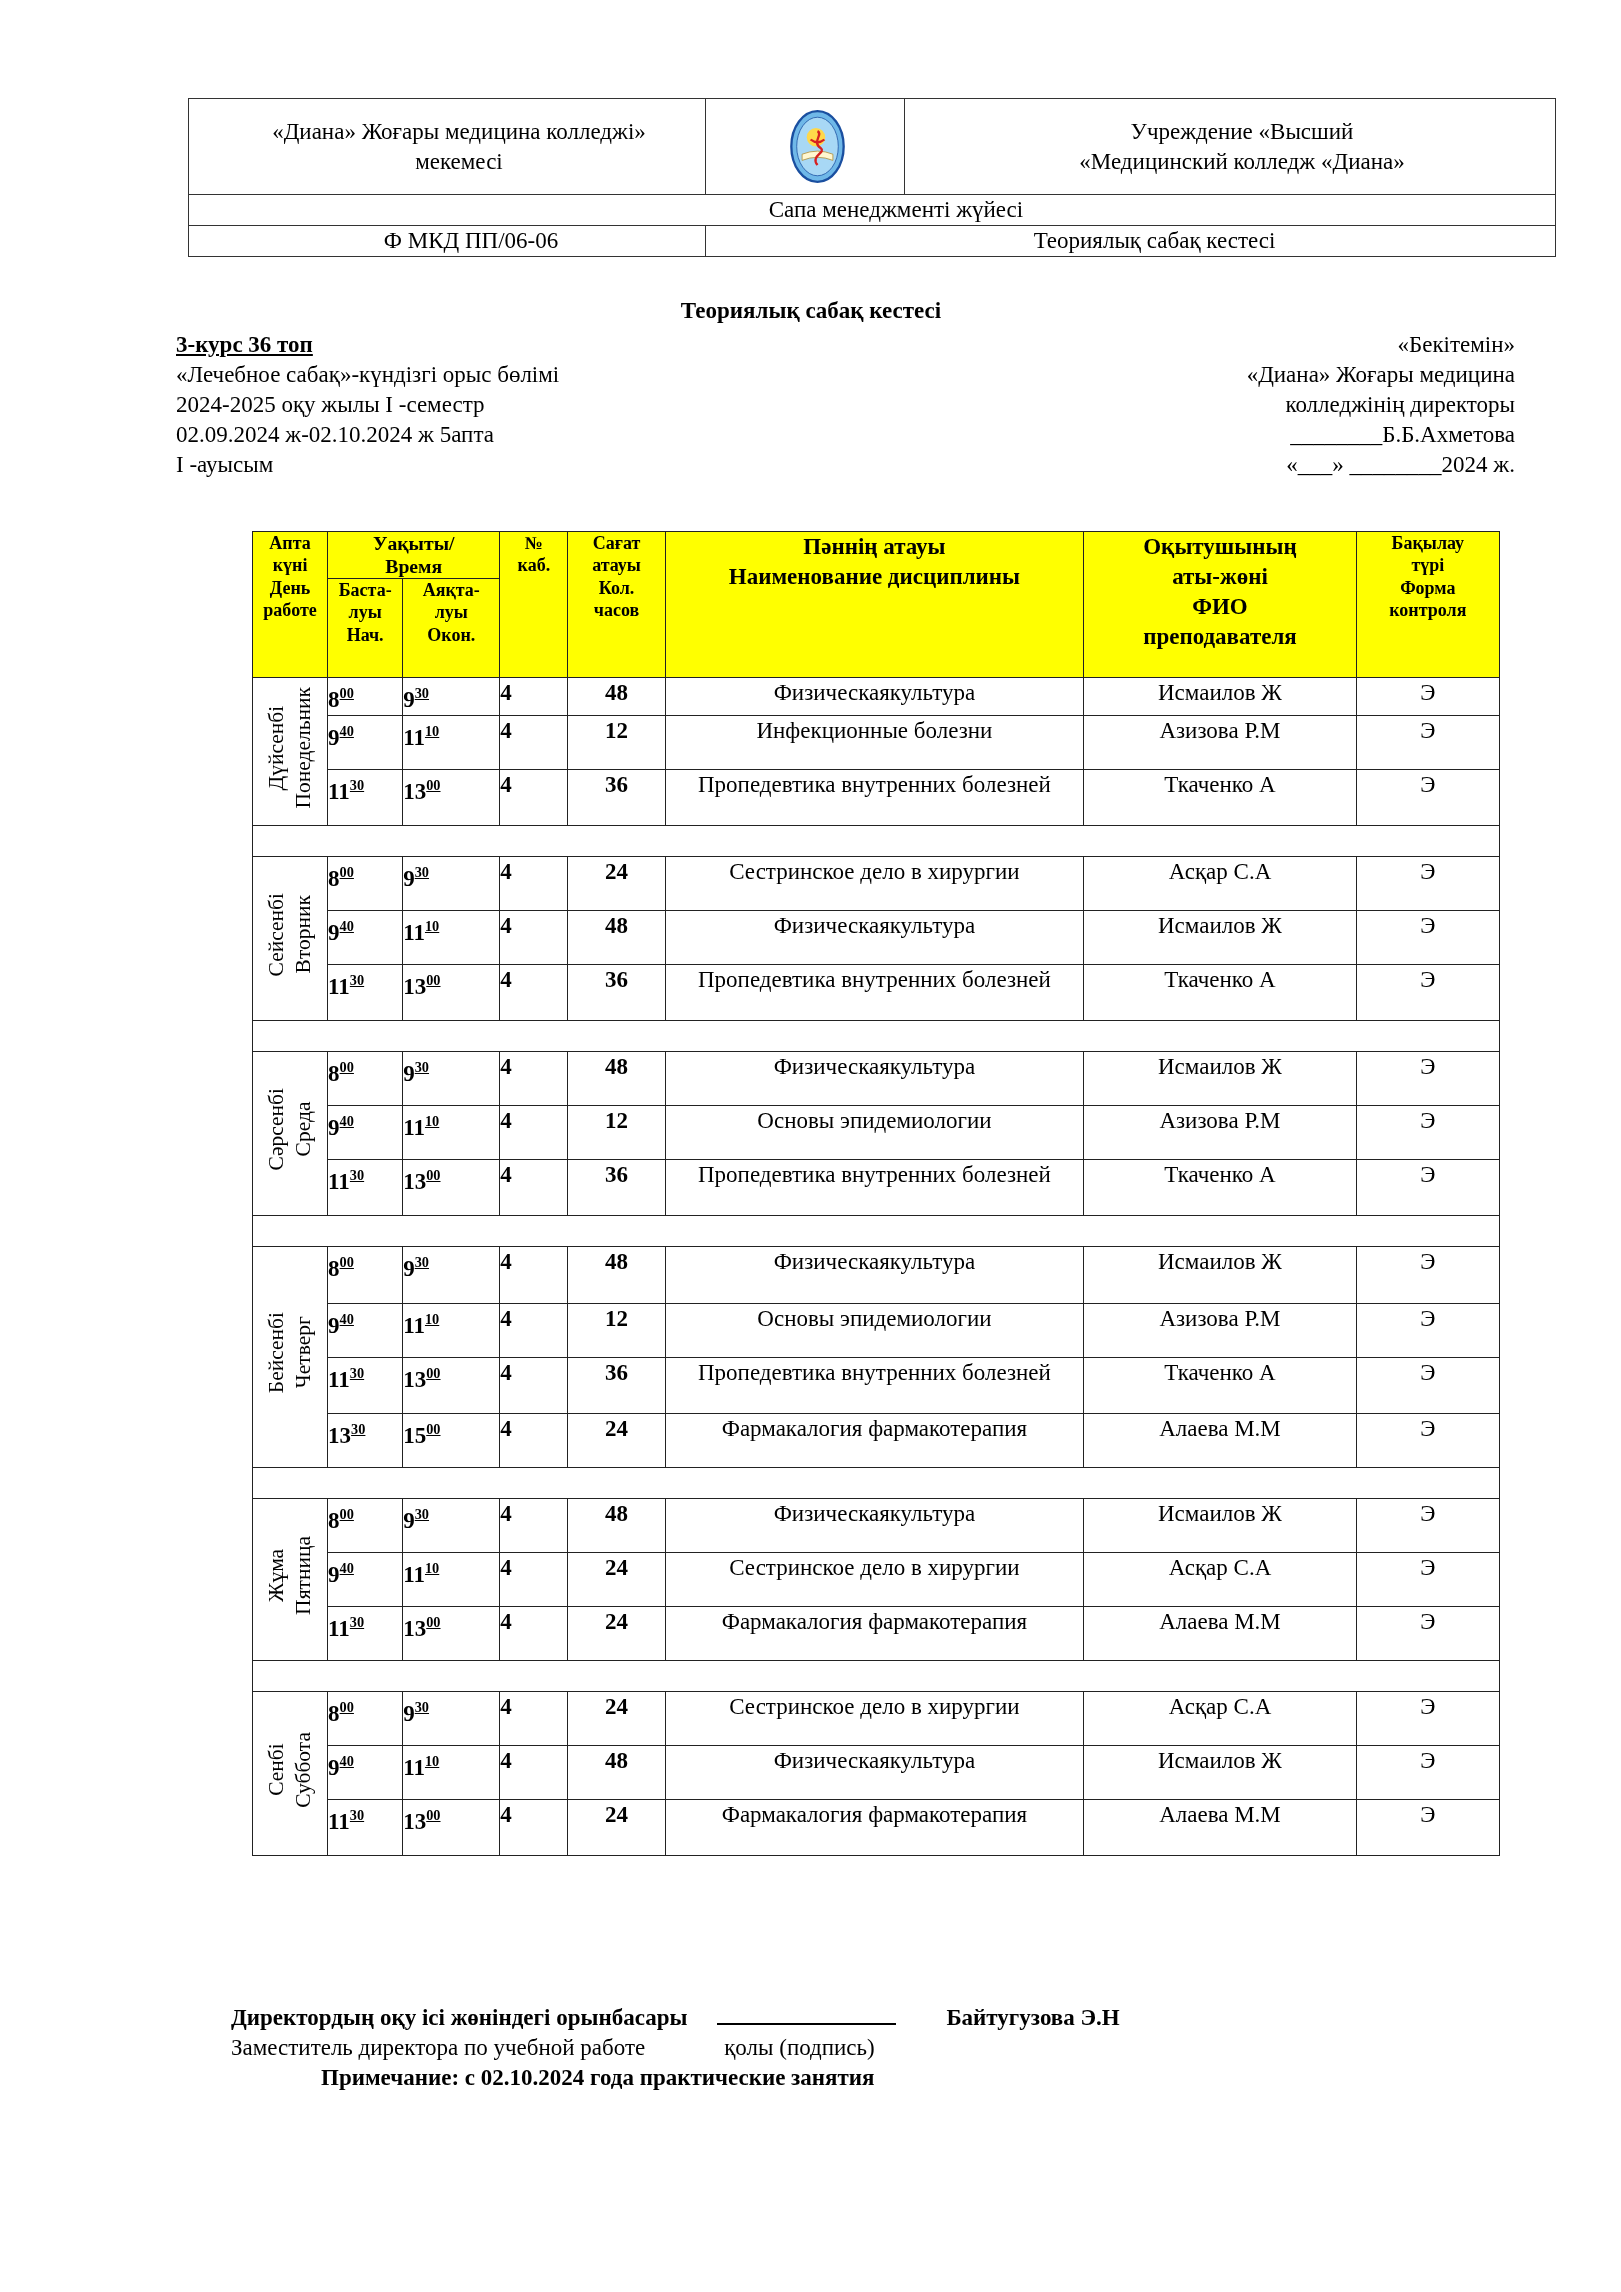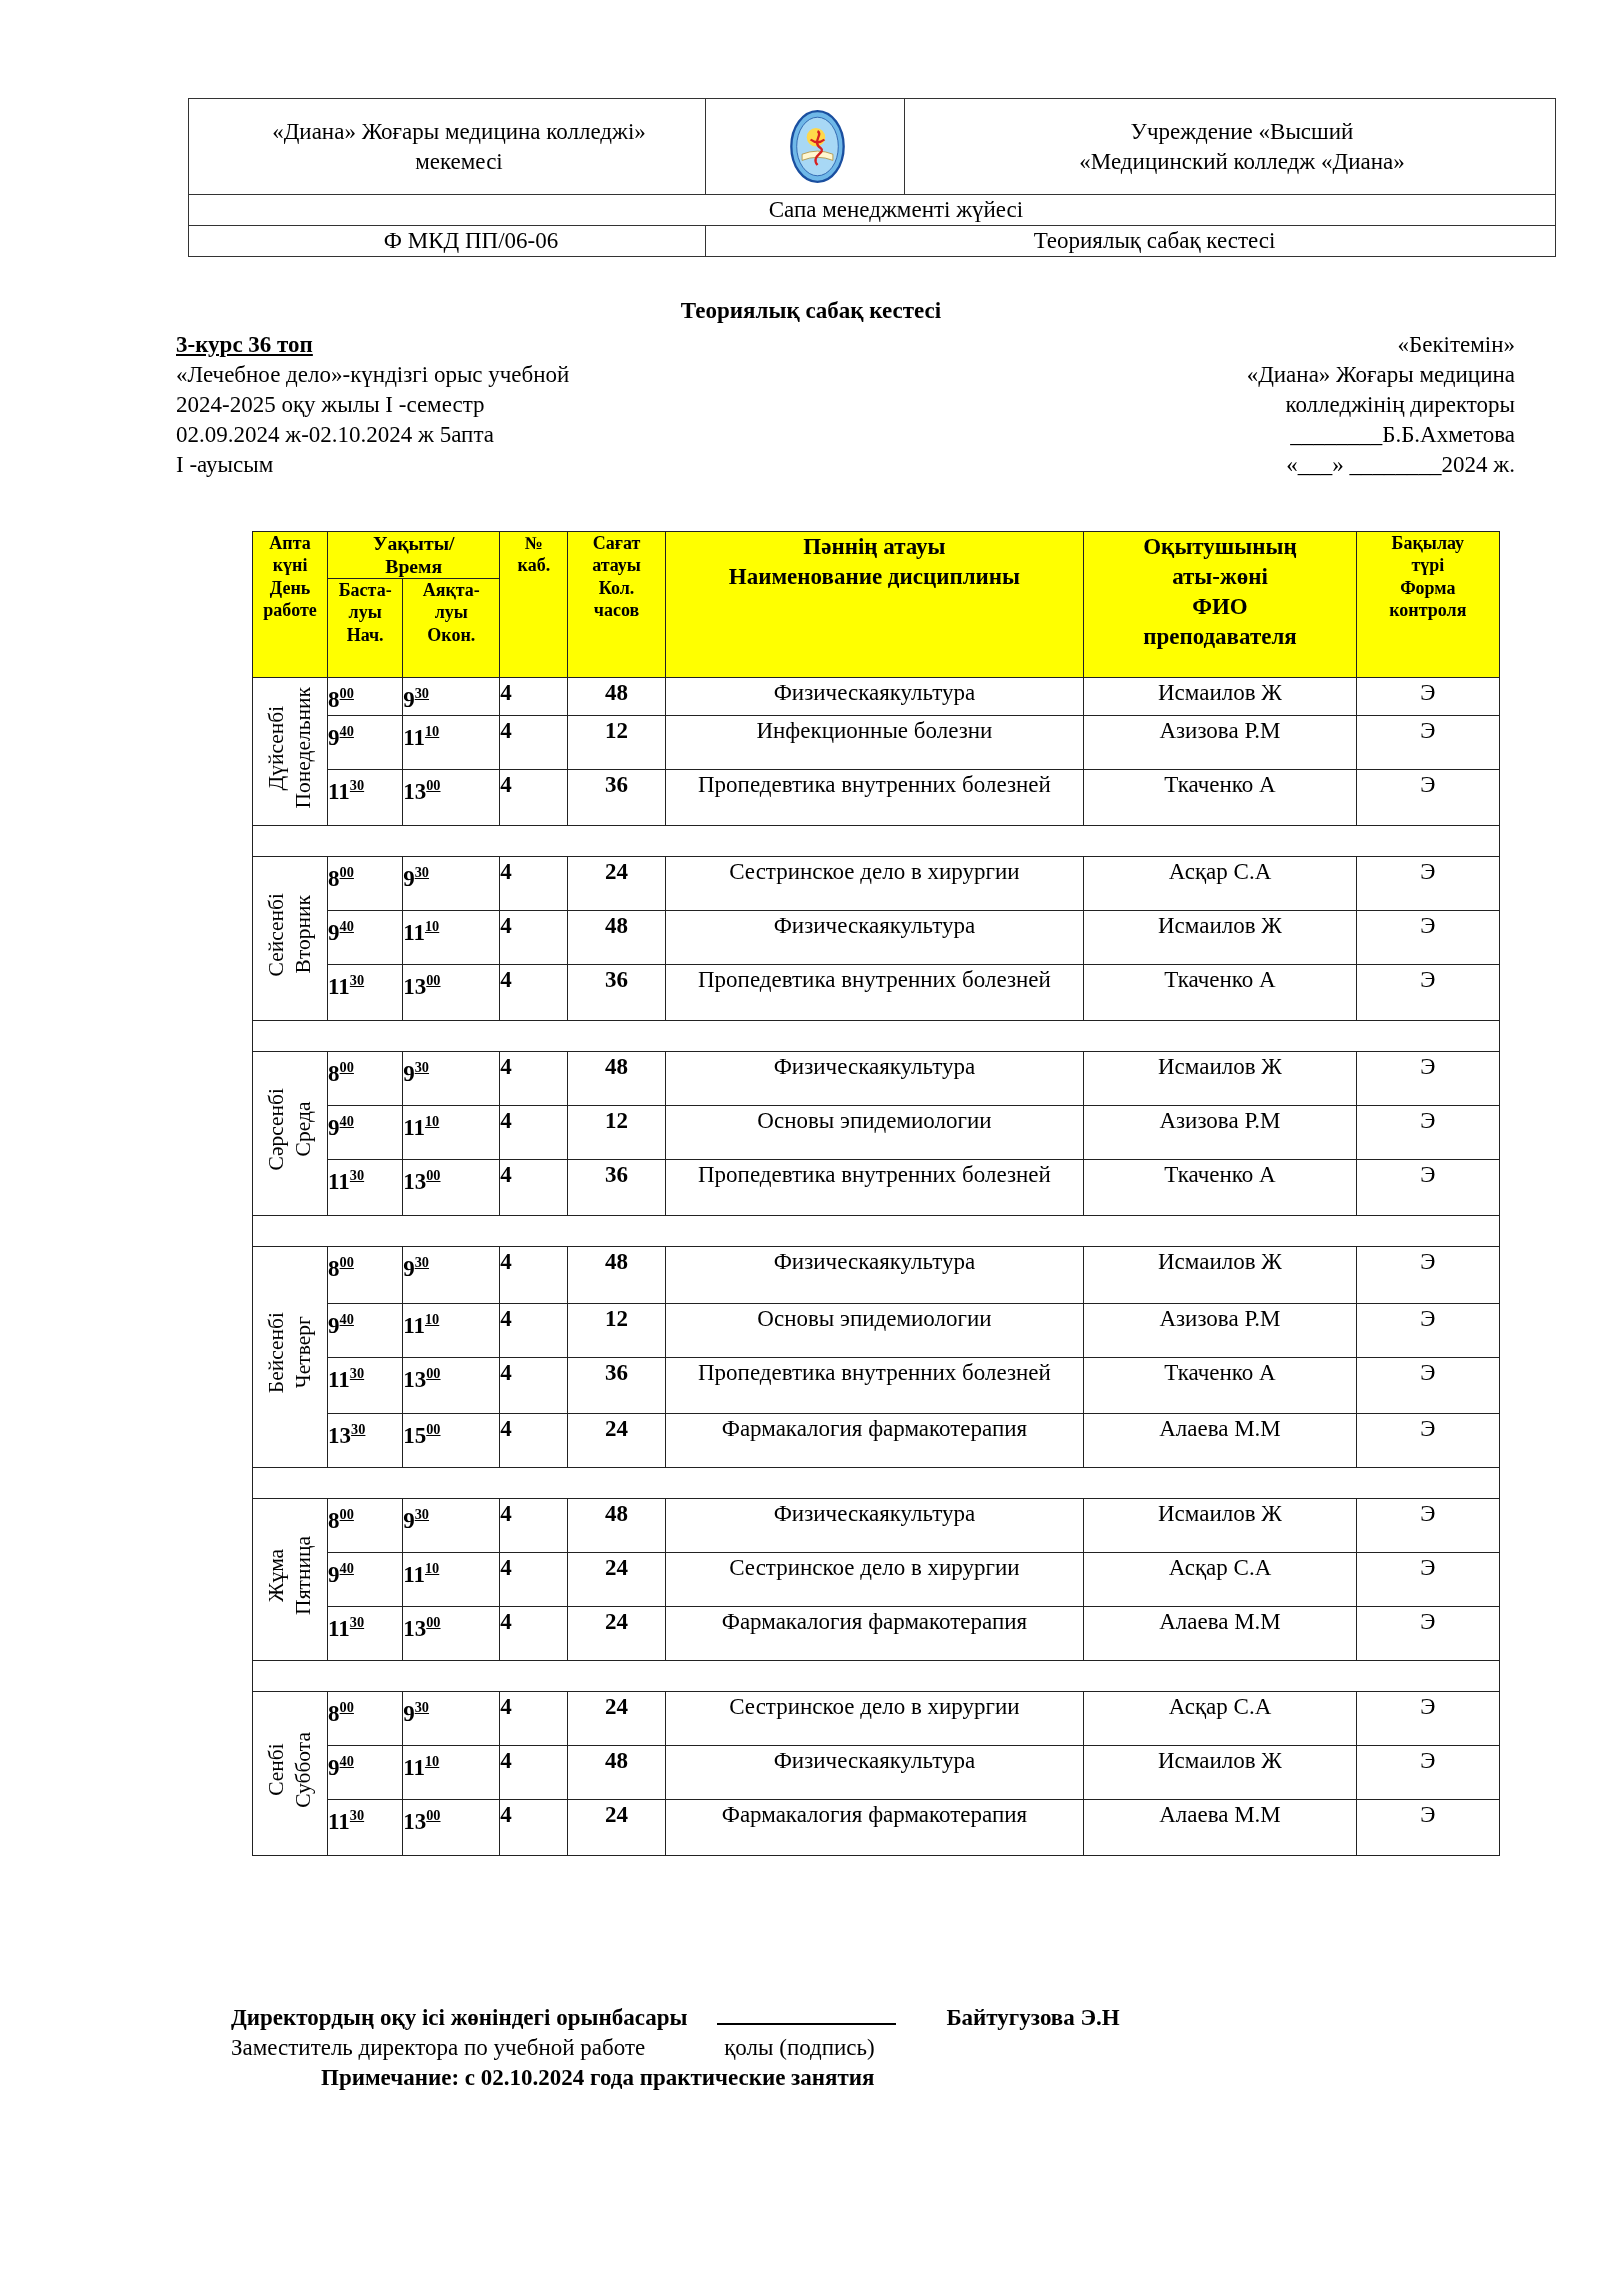--- a/index.html
+++ b/index.html
@@ -85,21 +85,21 @@
     <td>Ф МКД ПП/06-06</td>
     <td colspan="2">Теориялық сабақ кестесі</td>
   </tr>
 </tbody>
   </table>
 
 <div class="doc-title">Теориялық  сабақ кестесі</div>
 
 <div class="left-info">
   <div class="course">3-курс 36 топ</div>
-  <div>«Лечебное дело»-күндізгі орыс учебной</div>
+  <div>«Лечебное сабақ»-күндізгі орыс бөлімі</div>
   <div>2024-2025 оқу жылы  I -семестр</div>
   <div>02.09.2024 ж-02.10.2024 ж 5апта</div>
   <div>I -ауысым</div>
 </div>
 
 <div class="right-info">
   <div>«Бекітемін»</div>
   <div>«Диана» Жоғары  медицина</div>
   <div>колледжінің директоры</div>
   <div>________Б.Б.Ахметова</div>

